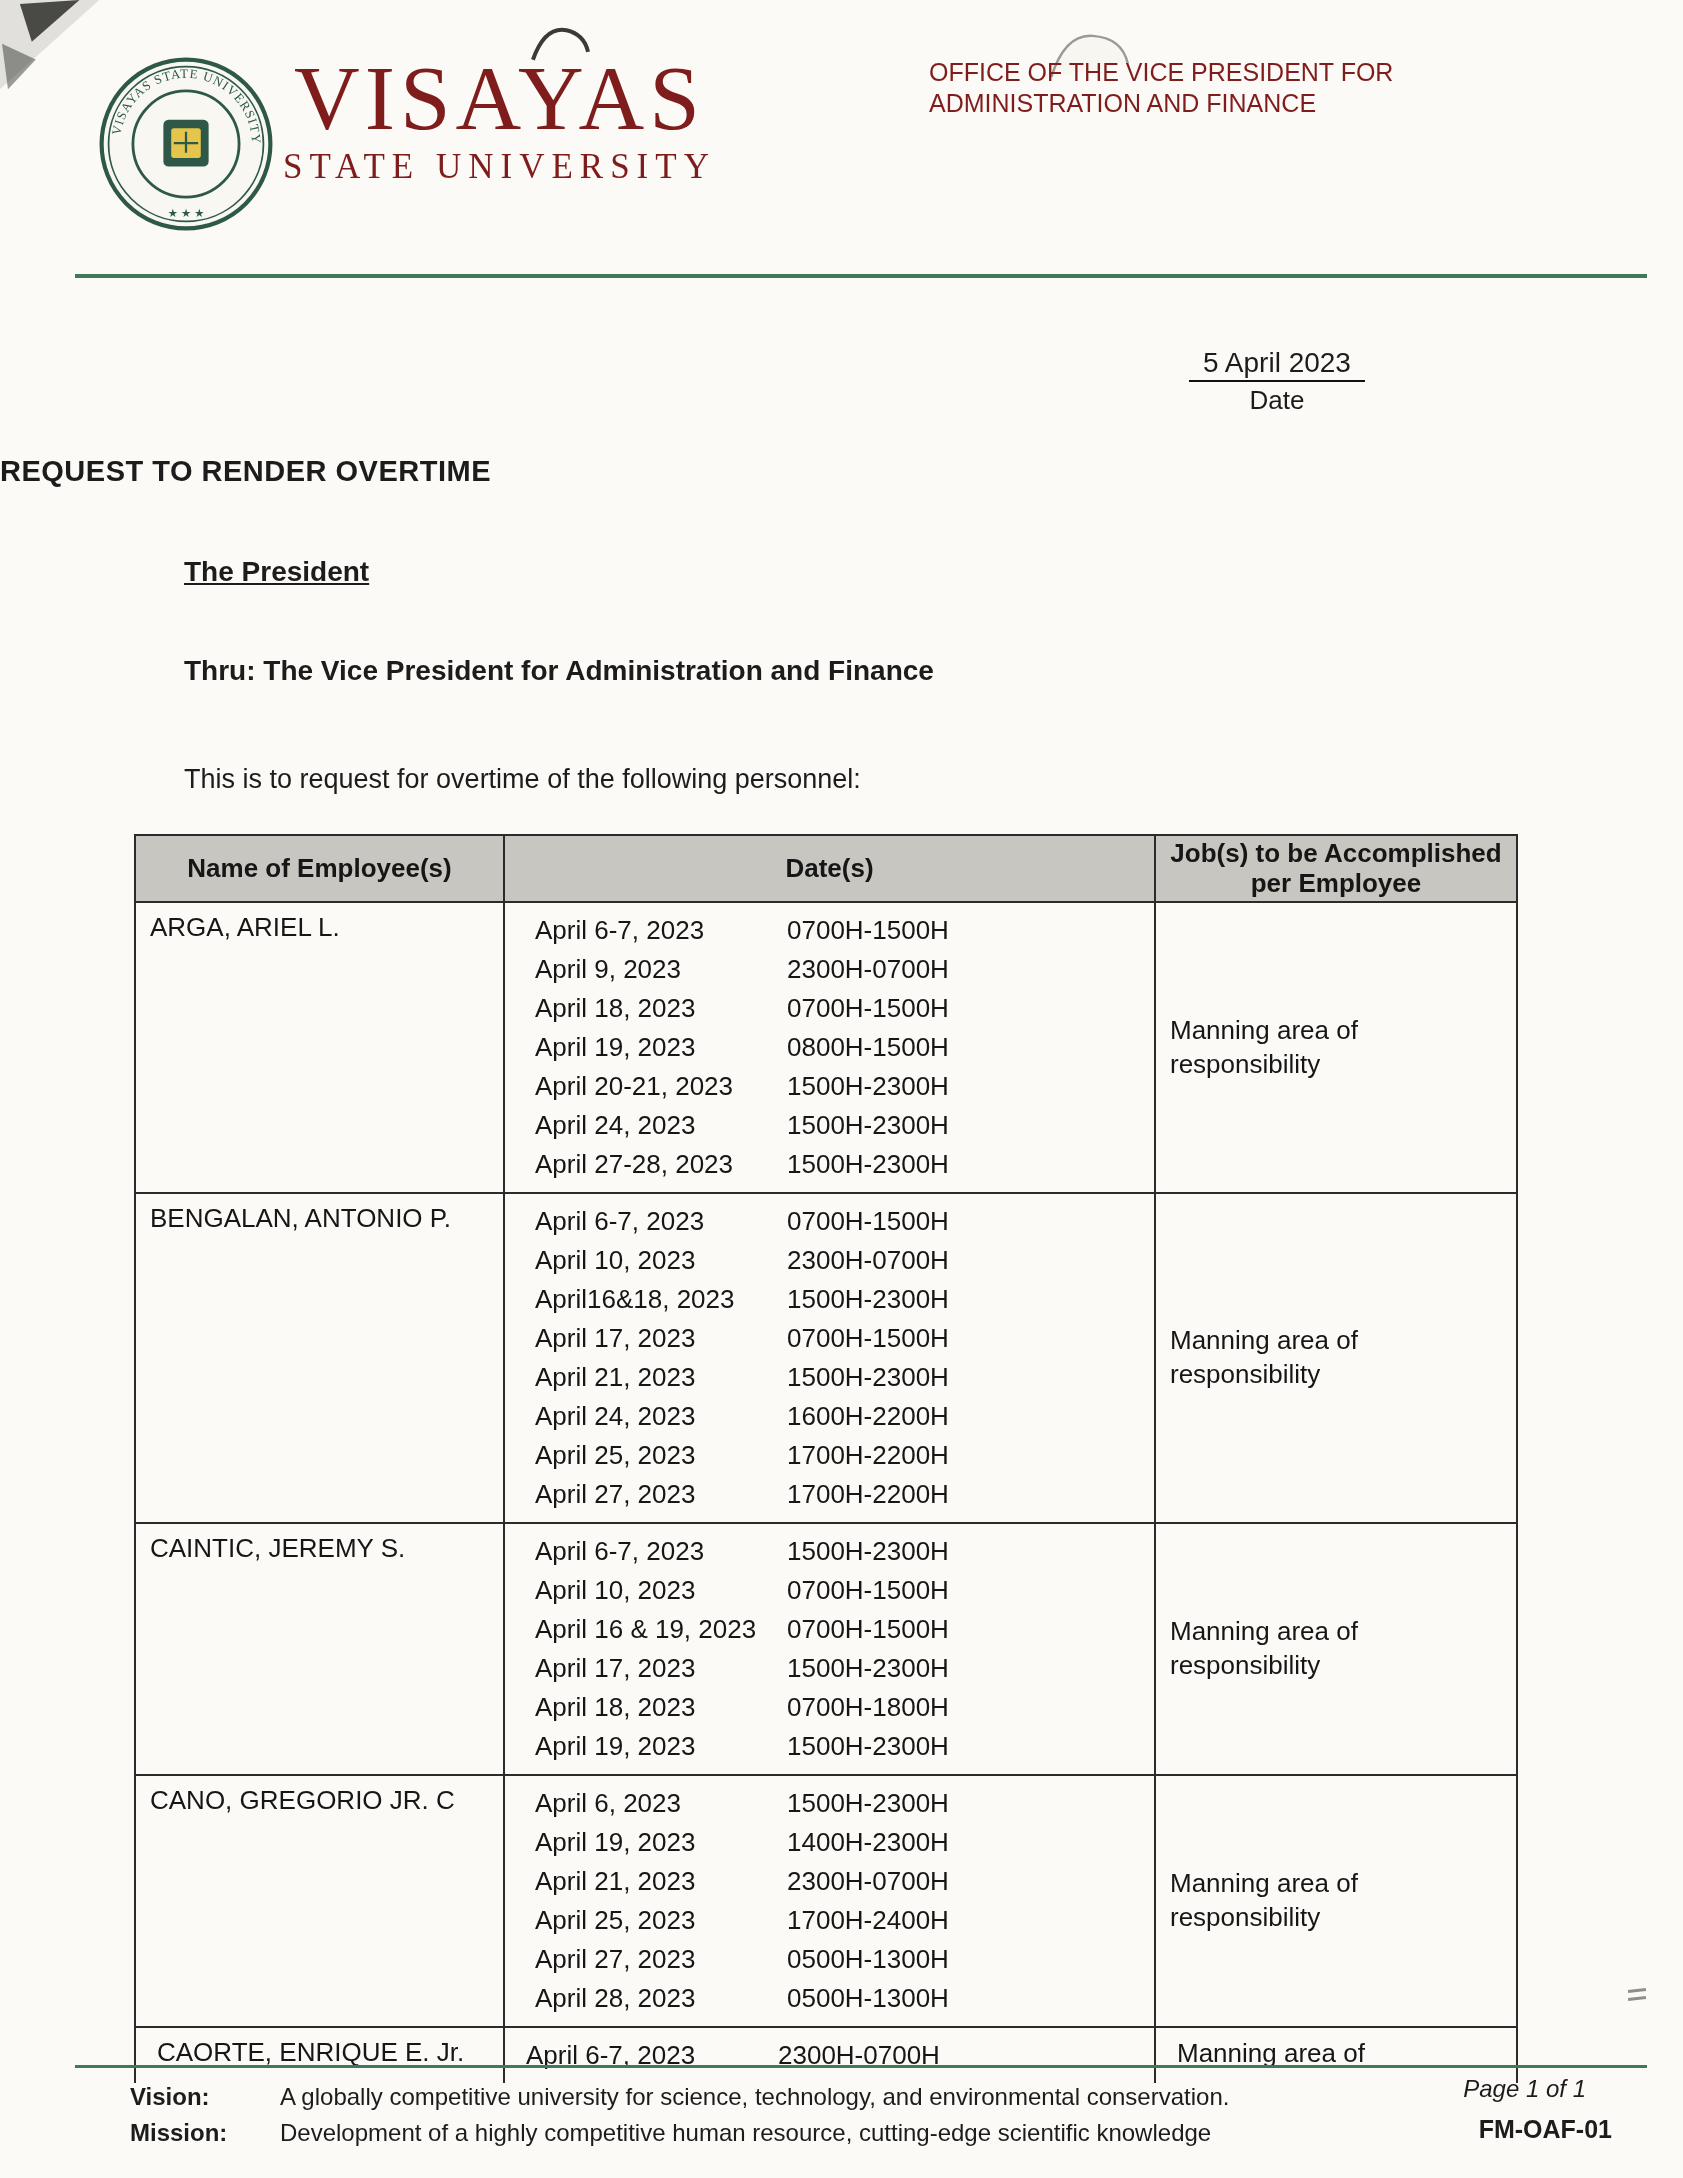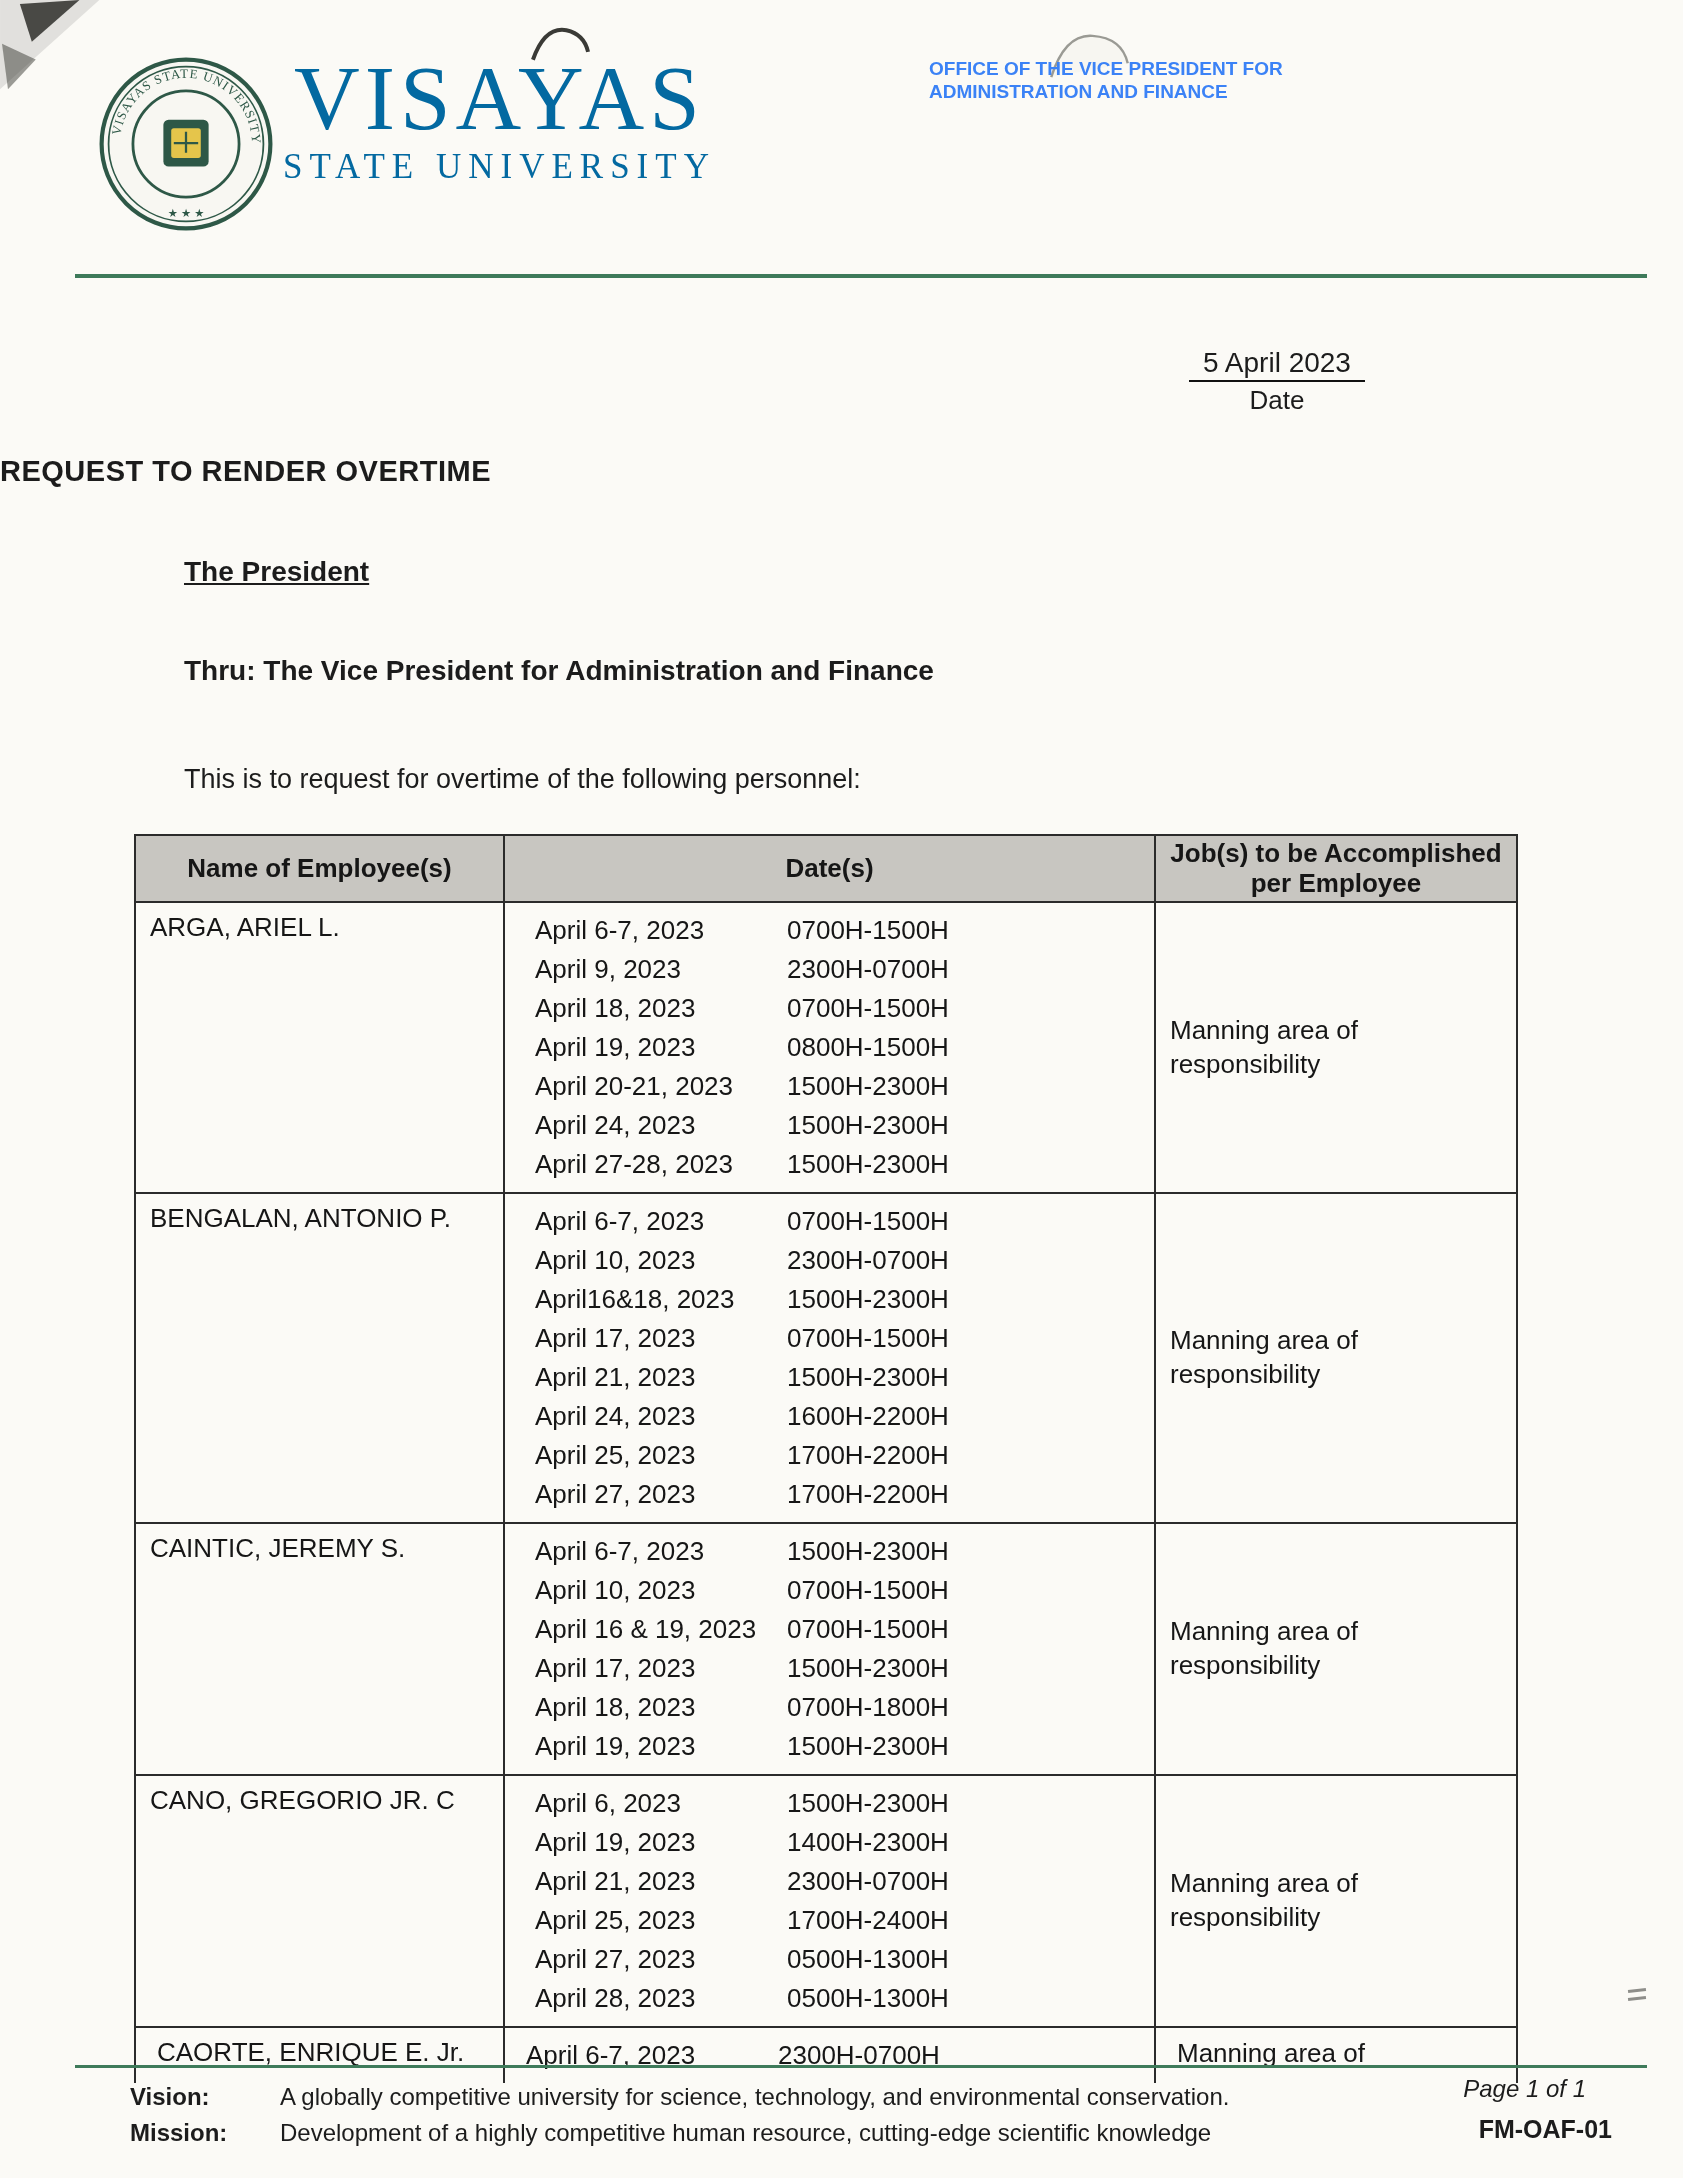--- a/index.html
+++ b/index.html
@@ -3,26 +3,26 @@
 <meta charset="utf-8">
 <style>
   * { margin:0; padding:0; box-sizing:border-box; }
   html,body { width:1683px; height:2178px; }
   body { font-family:"Liberation Sans",sans-serif; color:#1c1c1c; background:#d8d8d8; }
   .page { position:relative; width:1683px; height:2178px; background:#fbfaf6; overflow:hidden; }
 
   
   .seal { position:absolute; left:99px; top:57px; width:174px; height:174px; }
   .univ-text { position:absolute; left:283px; top:51px; text-align:center;
-               font-family:"Liberation Serif",serif; color:#0369a1; }
+               font-family:"Liberation Serif",serif; color:#7f1d1d; }
   .univ-name { font-size:91px; line-height:1.05; letter-spacing:5px; font-weight:400; }
   .univ-sub  { font-size:35px; letter-spacing:7px; margin-top:0; font-weight:400; }
 
   .office-block { position:absolute; left:929px; top:57px; width:614px; }
-  .office-title { font-size:19px; font-weight:bold; color:#3b82f6; line-height:1.22; }
+  .office-title { font-size:25px; font-weight:normal; color:#7f1d1d; line-height:1.22; }
   .office-address { margin-top:7px; font-size:20px; line-height:1.36; color:#222; }
 
   .rule-top { position:absolute; left:75px; top:274px; width:1572px; height:4px; background:#3e7a5a; }
 
   .date-block { position:absolute; left:1163px; top:347px; width:228px; text-align:center; }
   .date-value { display:inline-block; font-size:28px; padding:0 14px 1px 14px; border-bottom:2px solid #111; }
   .date-label { font-size:26px; margin-top:3px; }
 
   .doc-title { position:absolute; left:0; top:455px; width:1669px; text-align:left;
                font-size:29px; font-weight:bold; letter-spacing:0.5px; }

